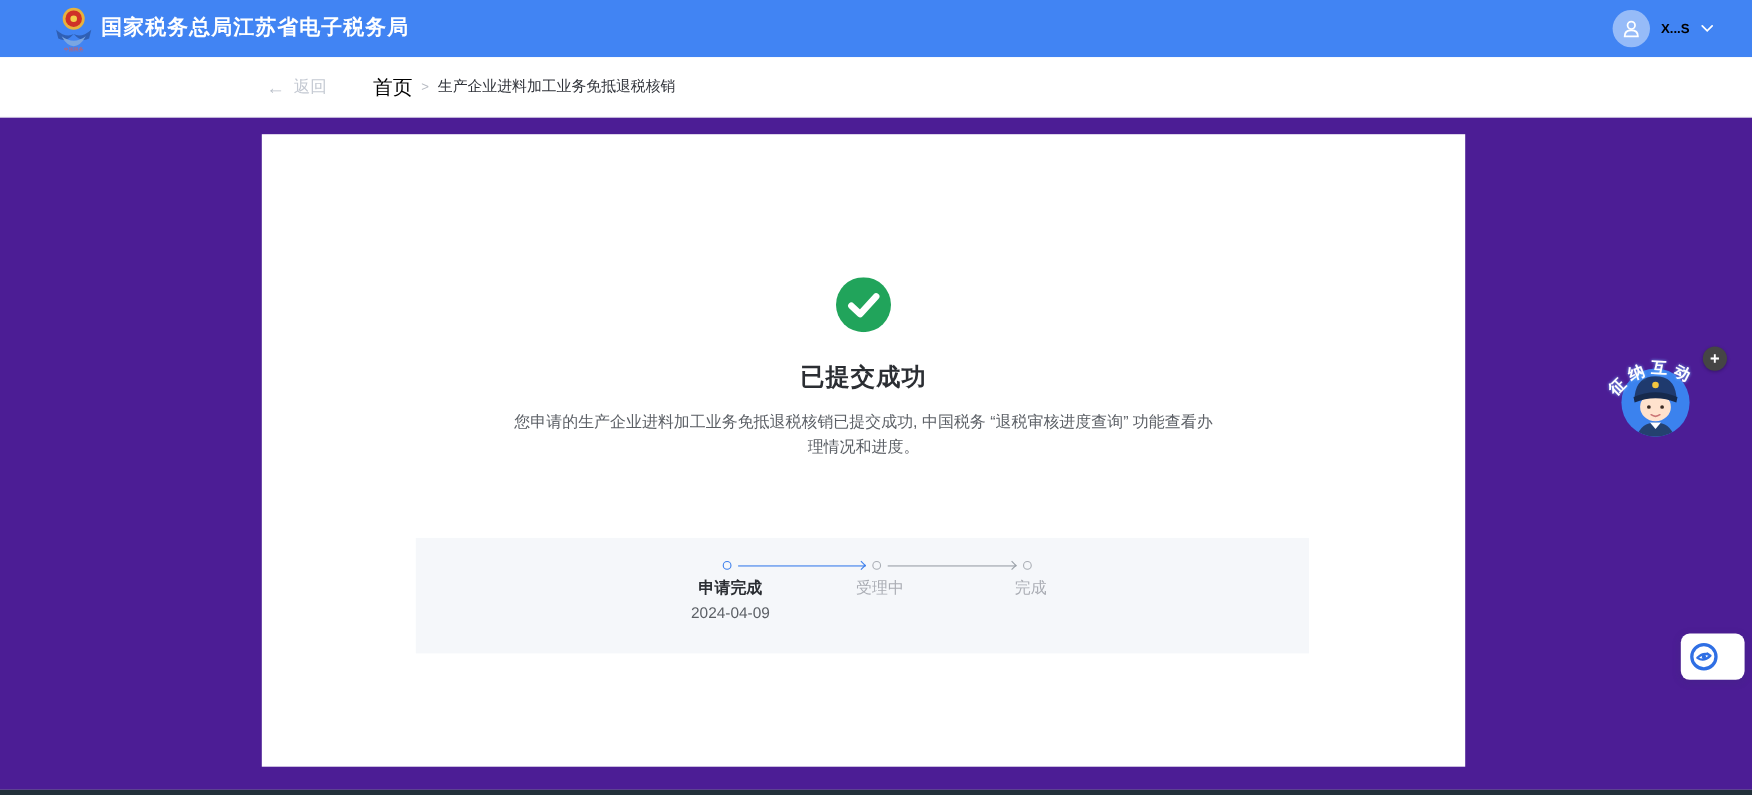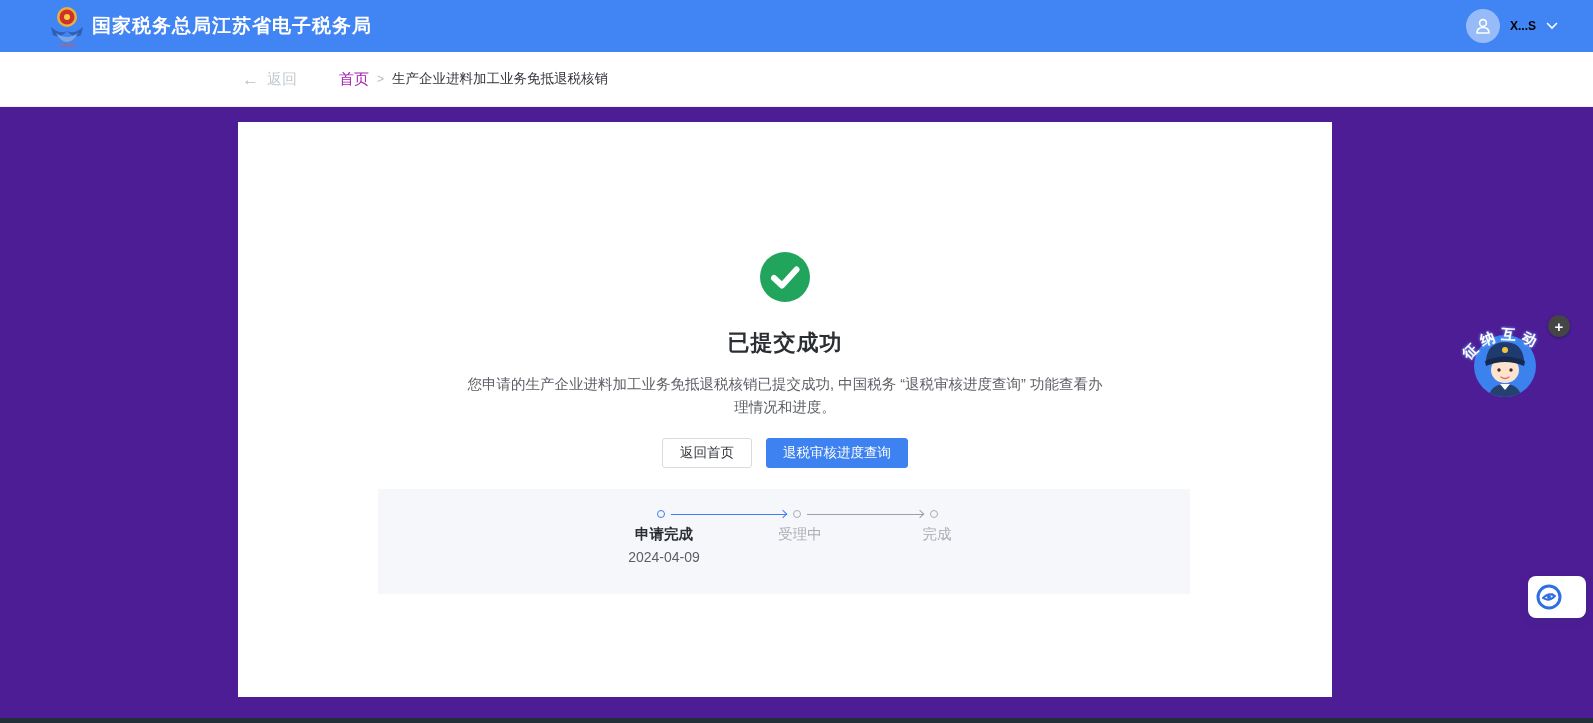--- a/index.html
+++ b/index.html
@@ -13,21 +13,21 @@
   .user-cluster { position:absolute; right:35px; top:0; height:52px; display:flex; align-items:center; gap:10px; cursor:pointer; }
   .avatar { width:34px; height:34px; border-radius:50%; background:rgba(255,255,255,0.45); display:flex; align-items:center; justify-content:center; }
   .user-name { color:#000000; font-size:12px; font-weight:bold; }
   .chev { width:12px; height:8px; }
 
   
   .crumb-bar { position:absolute; left:0; top:52px; width:1593px; height:55px; background:#fff; border-bottom:1px solid #eef0f3; display:flex; align-items:center; }
   .crumb-inner { position:absolute; left:242px; display:flex; align-items:center; font-size:14px; }
   .back-link { display:flex; align-items:center; gap:8px; color:#c4c9d2; font-size:15px; cursor:default; }
   .back-arrow { font-size:17px; line-height:1; color:#b9bfc9; }
-  .crumb-home { margin-left:42px; color:#a21caf; font-size:15px; cursor:pointer; }
+  .crumb-home { margin-left:42px; color:#000000; font-size:18px; cursor:pointer; }
   .crumb-sep { margin:0 8px; color:#b6bac2; font-size:12px; }
   .crumb-current { color:#30333a; font-size:13.5px; }
 
   
   .main { position:absolute; left:0; top:107px; width:1593px; height:611px; background:#4c1d95; }
   .card { position:absolute; left:238px; top:15px; width:1094px; height:575px; background:#fff; }
 
   .success-icon { position:absolute; left:522px; top:130px; width:50px; height:50px; }
   .result-title { position:absolute; left:0; top:206px; width:1094px; text-align:center; font-size:22px; font-weight:bold; color:#2b2e33; letter-spacing:1px; }
   .result-desc { position:absolute; left:227px; top:251px; width:640px; text-align:center; font-size:14.5px; color:#5c6066; line-height:23px; }
@@ -104,24 +104,20 @@
     <div class="success-icon">
       <svg width="50" height="50" viewBox="0 0 50 50">
         <circle cx="25" cy="25" r="25" fill="#21a45b"></circle>
         <path d="M14 26 L22 33.5 L36.5 17.5" fill="none" stroke="#fff" stroke-width="6" stroke-linecap="round" stroke-linejoin="round"></path>
       </svg>
     </div>
 
     <div class="result-title">已提交成功</div>
     <div class="result-desc">您申请的生产企业进料加工业务免抵退税核销已提交成功, 中国税务 “退税审核进度查询” 功能查看办理情况和进度。</div>
 
-    <div class="btn-row">
-      <button class="btn btn-plain">返回首页</button>
-      <button class="btn btn-primary">退税审核进度查询</button>
-    </div>
 
     <div class="steps-panel">
       <div class="step-dot active" style="left:279px;"></div>
       <div class="connector blue" style="left:293px; width:116px;"></div>
       <div class="step-dot" style="left:415px;"></div>
       <div class="connector" style="left:429px; width:117px;"></div>
       <div class="step-dot" style="left:552px;"></div>
 
       <div class="step-label active" style="left:286px;">申请完成</div>
       <div class="step-label" style="left:422px;">受理中</div>

